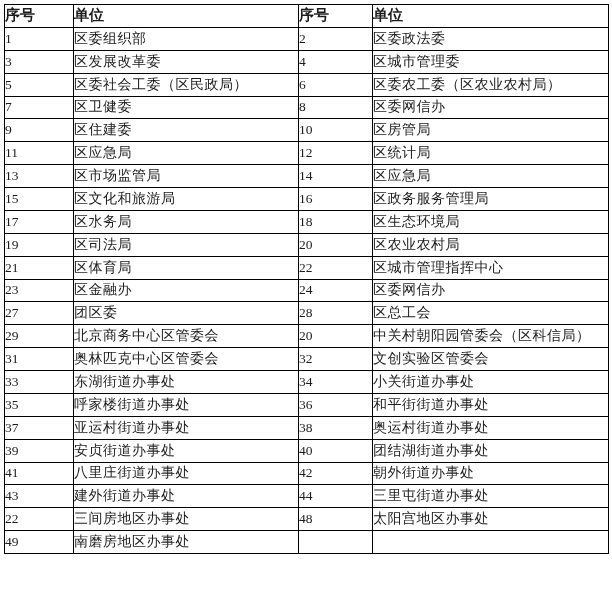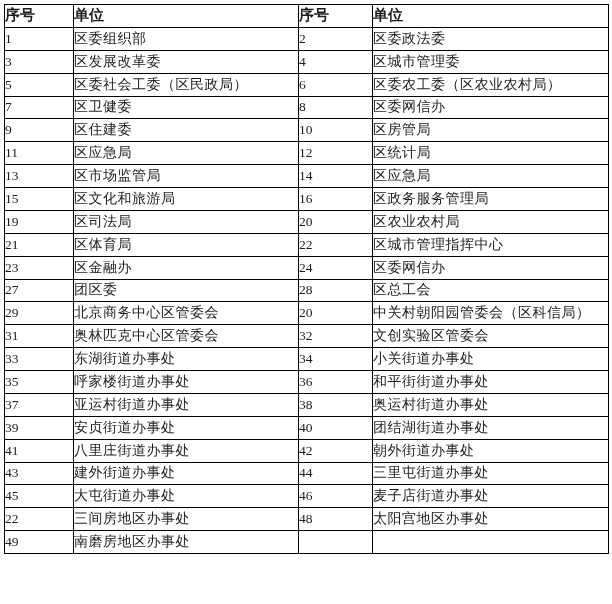--- a/index.html
+++ b/index.html
@@ -117,20 +117,26 @@
           <td class="col-no">14</td>
           <td class="col-unit">区应急局</td>
         </tr>
         <tr>
           <td class="col-no">15</td>
           <td class="col-unit">区文化和旅游局</td>
           <td class="col-no">16</td>
           <td class="col-unit">区政务服务管理局</td>
         </tr>
         <tr>
+          <td class="col-no">17</td>
+          <td class="col-unit">区水务局</td>
+          <td class="col-no">18</td>
+          <td class="col-unit">区生态环境局</td>
+        </tr>
+        <tr>
           <td class="col-no">19</td>
           <td class="col-unit">区司法局</td>
           <td class="col-no">20</td>
           <td class="col-unit">区农业农村局</td>
         </tr>
         <tr>
           <td class="col-no">21</td>
           <td class="col-unit">区体育局</td>
           <td class="col-no">22</td>
           <td class="col-unit">区城市管理指挥中心</td>
@@ -187,26 +193,20 @@
           <td class="col-no">41</td>
           <td class="col-unit">八里庄街道办事处</td>
           <td class="col-no">42</td>
           <td class="col-unit">朝外街道办事处</td>
         </tr>
         <tr>
           <td class="col-no">43</td>
           <td class="col-unit">建外街道办事处</td>
           <td class="col-no">44</td>
           <td class="col-unit">三里屯街道办事处</td>
-        </tr>
-        <tr>
-          <td class="col-no">45</td>
-          <td class="col-unit">大屯街道办事处</td>
-          <td class="col-no">46</td>
-          <td class="col-unit">麦子店街道办事处</td>
         </tr>
         <tr>
           <td class="col-no">22</td>
           <td class="col-unit">三间房地区办事处</td>
           <td class="col-no">48</td>
           <td class="col-unit">太阳宫地区办事处</td>
         </tr>
         <tr>
           <td class="col-no">49</td>
           <td class="col-unit">南磨房地区办事处</td>

